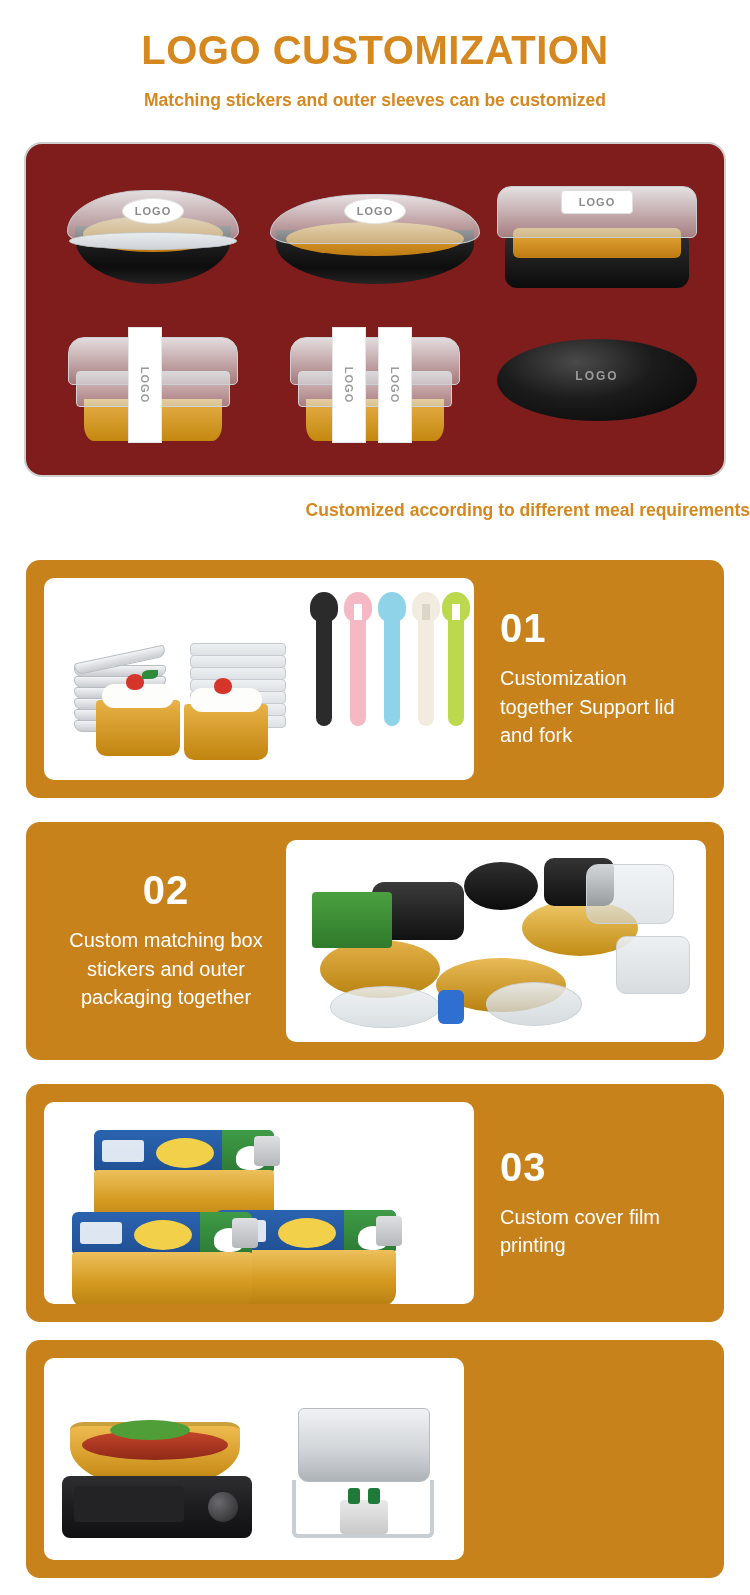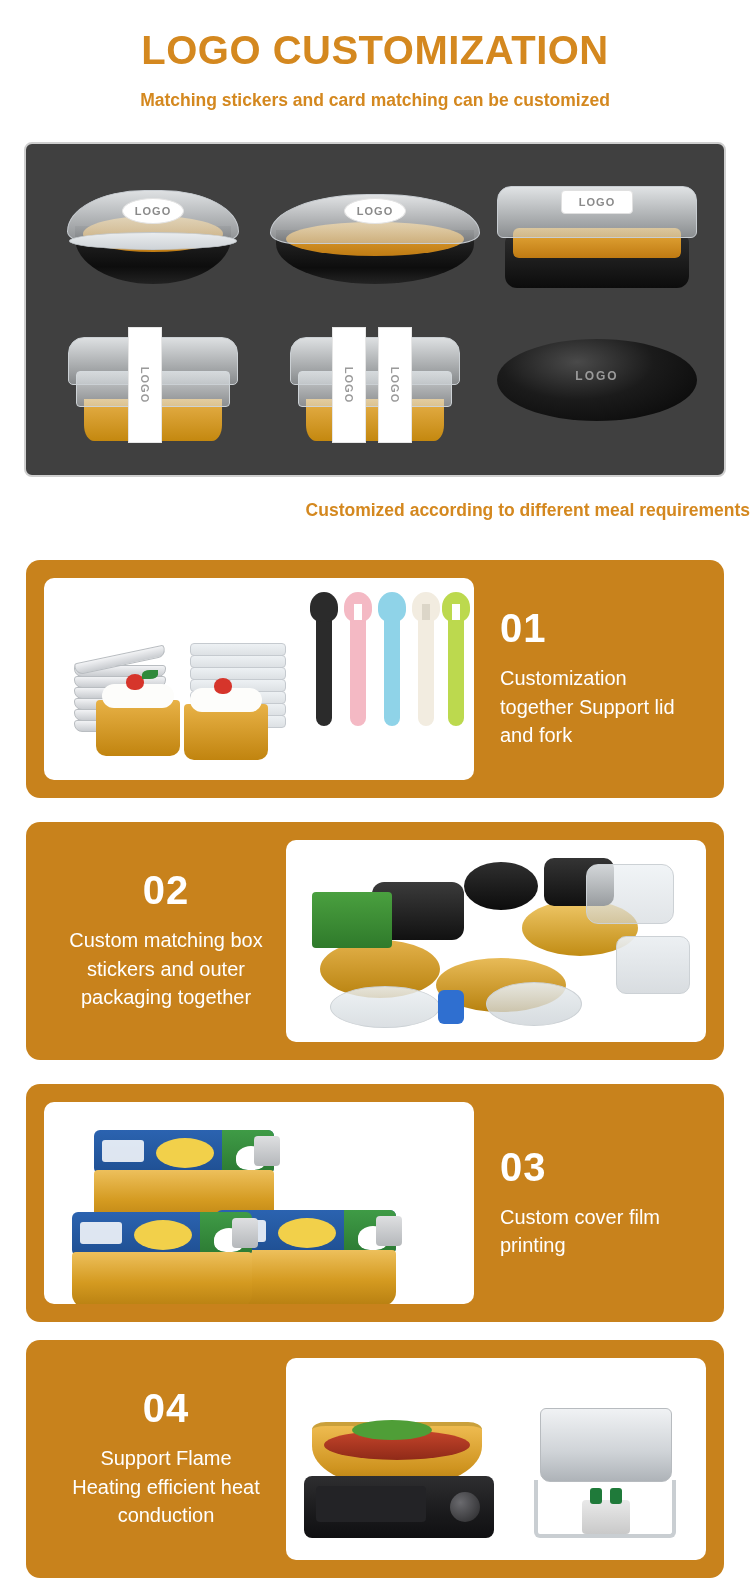--- a/index.html
+++ b/index.html
@@ -36,22 +36,22 @@
   }
 
   
   .gallery {
     position: absolute;
     left: 24px;
     top: 142px;
     width: 702px;
     height: 335px;
     border: 2px solid #cfcfcf;
-    border-radius: 8px;
-    background: #404040;
+    border-radius: 18px;
+    background: #7f1d1d;
     padding: 14px 16px;
   }
   .gallery-grid {
     display: grid;
     grid-template-columns: repeat(3, 1fr);
     grid-template-rows: repeat(2, 1fr);
     width: 100%;
     height: 100%;
   }
   .gcell {
@@ -389,21 +389,21 @@
   }
   .fuel .cap1 { left: 8px; }
   .fuel .cap2 { left: 28px; }
 </style>
 </head>
 <body>
 
 <div class="page">
 
   <div class="title">LOGO CUSTOMIZATION</div>
-  <div class="subtitle">Matching stickers and card matching can be customized</div>
+  <div class="subtitle">Matching stickers and outer sleeves can be customized</div>
 
   <div class="gallery">
     <div class="gallery-grid">
 
       <div class="gcell">
         <div class="art bowl-round">
           <div class="base"></div>
           <div class="gold"></div>
           <div class="lid"></div>
           <div class="rim"></div>
@@ -578,24 +578,20 @@
         <div class="handle"></div>
       </div>
     </div>
     <div class="txtblock">
       <div class="num">03</div>
       <div class="desc">Custom cover film printing</div>
     </div>
   </div>
 
   <div class="row r4">
-    <div class="txtblock left">
-      <div class="num">04</div>
-      <div class="desc">Support Flame Heating efficient heat conduction</div>
-    </div>
     <div class="photo w420">
       <div class="wok">
         <div class="food"></div>
         <div class="veg"></div>
       </div>
       <div class="stove">
         <div class="panel"></div>
         <div class="knob"></div>
       </div>
       <div class="pan"></div>

